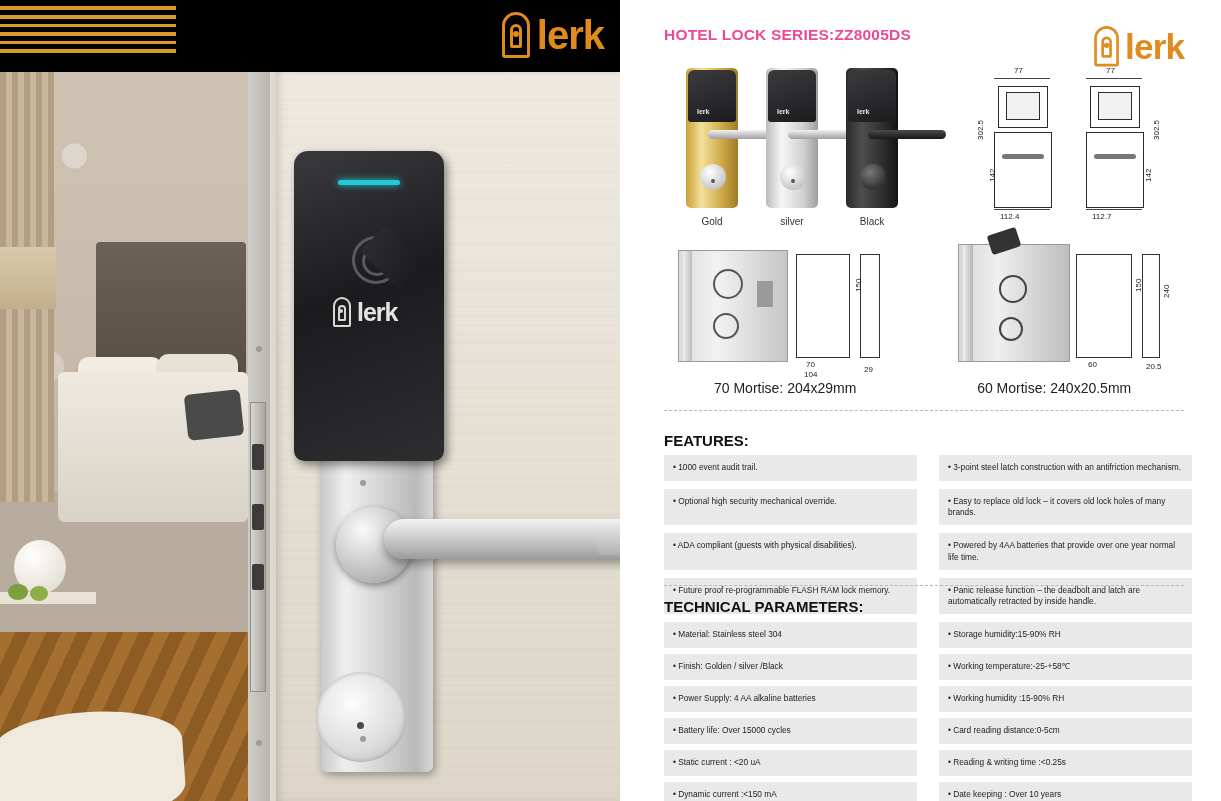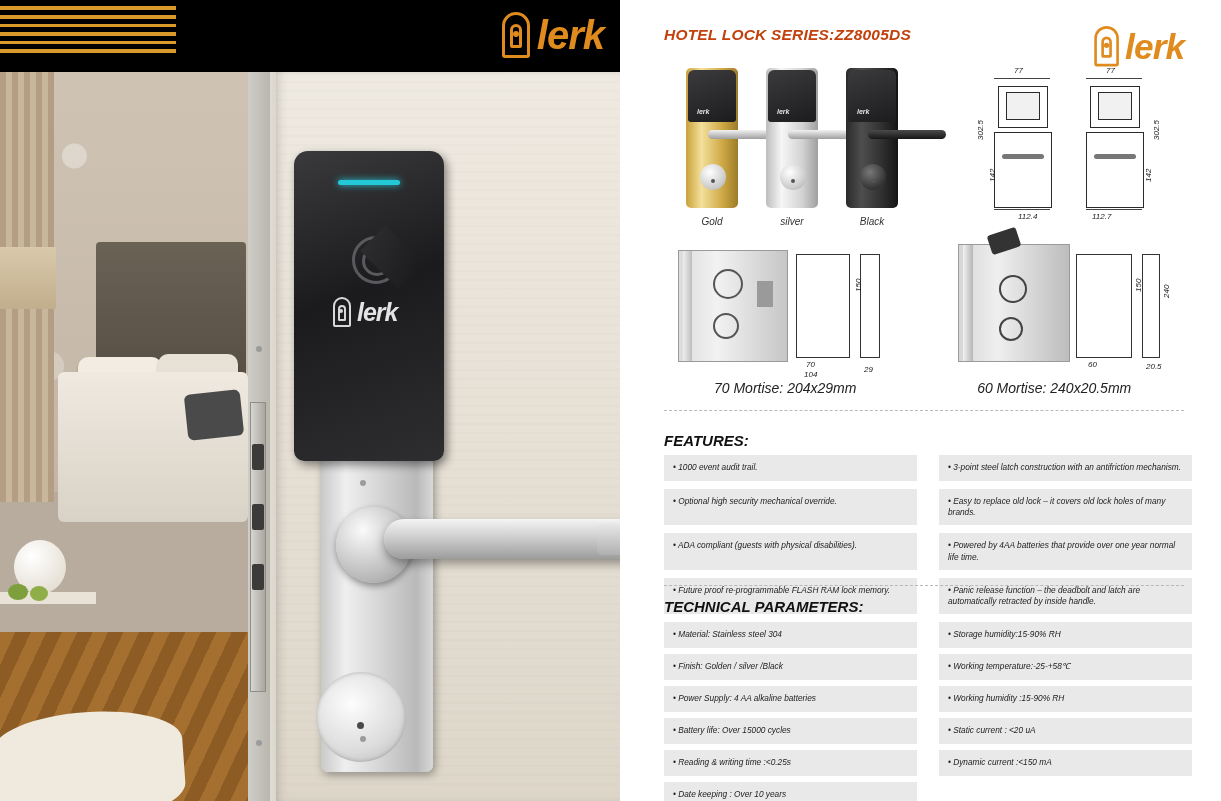--- a/index.html
+++ b/index.html
@@ -2,21 +2,21 @@
 <html><head>
 <meta charset="utf-8">
 <style>
   html,body{margin:0;padding:0;}
   body{
     width:1221px;height:801px;overflow:hidden;
     background:#ffffff;
     font-family:"Liberation Sans", sans-serif;
     color:#1a1a1a;
   }
-  .page{position:relative;width:1221px;height:801px;font-style:italic;}
+  .page{position:relative;width:1221px;height:801px;}
 
   
   .left-panel{position:absolute;left:0;top:0;width:620px;height:801px;background:#ffffff;overflow:hidden;}
 
   .brand-bar{position:absolute;left:0;top:0;width:620px;height:72px;background:#000000;}
   .stripes{position:absolute;left:0;top:6px;width:176px;height:62px;}
   .stripes i{display:block;height:4px;background:#d99a2b;margin-bottom:5px;}
   .stripes i.thin{height:3px;}
   .stripes i.w1{width:176px;}
   .stripes i.w2{width:176px;}
@@ -108,21 +108,21 @@
     box-shadow:0 5px 10px rgba(0,0,0,.35);}
   .handle:after{content:"";position:absolute;right:0;top:4px;width:42px;height:32px;border-radius:6px 16px 16px 6px;background:linear-gradient(180deg,#e9e9e9,#b0b0b0);}
   .keyhole{position:absolute;left:40px;top:600px;width:90px;height:90px;border-radius:50%;
     background:radial-gradient(circle at 40% 35%,#fdfdfd,#dcdcdc 60%,#b5b5b5);box-shadow:inset 0 0 4px rgba(0,0,0,.25);}
   .keyhole:after{content:"";position:absolute;left:41px;top:50px;width:7px;height:7px;border-radius:50%;background:#4a4a4a;}
   .screw{position:absolute;width:6px;height:6px;border-radius:50%;background:#9b9b9b;}
 
   
   .right-panel{position:absolute;left:620px;top:0;width:601px;height:801px;background:#fff;padding:0;}
   .r-head{position:absolute;left:44px;top:26px;width:520px;display:flex;align-items:flex-start;justify-content:space-between;}
-  .r-title{font-size:15.5px;font-weight:bold;color:#c2410c;letter-spacing:.2px;}
+  .r-title{font-size:15.5px;font-weight:bold;color:#ec4899;letter-spacing:.2px;}
   .r-head .logo{transform:scale(.88);transform-origin:right top;}
   .r-head .logo .mark .outer{border-color:#e08b1e;}
   .r-head .logo .mark .inner{background:#fff;}
 
   .locks-row{position:absolute;left:56px;top:68px;width:300px;height:170px;}
   .lockmini{position:absolute;top:0;width:73px;height:140px;}
   .lockmini .plate{position:absolute;left:0;top:0;width:52px;height:140px;border-radius:5px;}
   .lockmini .headb{position:absolute;left:2px;top:2px;width:48px;height:52px;border-radius:6px 6px 3px 3px;background:linear-gradient(160deg,#3b3b3d,#1c1c1e);}
   .lockmini .lg{position:absolute;left:11px;top:40px;font-size:7px;color:#e6e6e6;font-weight:700;}
   .lockmini .hndl{position:absolute;left:22px;top:62px;width:78px;height:9px;border-radius:5px;background:linear-gradient(180deg,#f2f2f2,#9f9f9f);}
@@ -275,21 +275,21 @@
 
     <div class="dim-top">
 
       <div class="dimbox" style="left:18px;top:24px;width:48px;height:40px;"></div>
       <div class="dimbox" style="left:26px;top:30px;width:32px;height:26px;background:#f1f1f1;"></div>
       <div class="dimbox" style="left:14px;top:70px;width:56px;height:74px;"></div>
       <div class="dim-line" style="left:14px;top:16px;width:56px;height:1px;"></div>
       <div class="dim-lbl" style="left:34px;top:4px;">77</div>
       <div class="dim-lbl" style="left:-4px;top:78px;transform:rotate(-90deg);transform-origin:left top;">302.5</div>
       <div class="dim-lbl" style="left:8px;top:120px;transform:rotate(-90deg);transform-origin:left top;">142</div>
-      <div class="dim-lbl" style="left:20px;top:150px;margin-left:18px;">112.4</div>
+      <div class="dim-lbl" style="left:20px;top:150px;">112.4</div>
       <div class="dim-line" style="left:14px;top:147px;width:56px;height:1px;"></div>
 
       <div class="dim-line" style="left:22px;top:92px;width:42px;height:5px;background:#777;border-radius:3px;"></div>
 
       <div class="dimbox" style="left:110px;top:24px;width:48px;height:40px;"></div>
       <div class="dimbox" style="left:118px;top:30px;width:32px;height:26px;background:#f1f1f1;"></div>
       <div class="dimbox" style="left:106px;top:70px;width:56px;height:74px;"></div>
       <div class="dim-line" style="left:106px;top:16px;width:56px;height:1px;"></div>
       <div class="dim-lbl" style="left:126px;top:4px;">77</div>
       <div class="dim-lbl" style="left:172px;top:78px;transform:rotate(-90deg);transform-origin:left top;">302.5</div>
@@ -353,20 +353,21 @@
     <div class="sec-title" style="top:598px">TECHNICAL PARAMETERS:</div>
 
     <div class="grid" style="top:622px;row-gap:6px;">
       <div class="cell"><span class="bullet">• </span><span>Material: Stainless steel 304</span></div>
       <div class="cell"><span class="bullet">• </span><span>Storage humidity:15-90% RH</span></div>
       <div class="cell"><span class="bullet">• </span><span>Finish: Golden / silver /Black</span></div>
       <div class="cell"><span class="bullet">• </span><span>Working temperature:-25-+58℃</span></div>
       <div class="cell"><span class="bullet">• </span><span>Power Supply: 4 AA alkaline batteries</span></div>
       <div class="cell"><span class="bullet">• </span><span>Working humidity :15-90% RH</span></div>
       <div class="cell"><span class="bullet">• </span><span>Battery life: Over 15000 cycles</span></div>
+      <div class="cell"><span class="bullet">• </span><span>Card reading distance:0-5cm</span></div>
       <div class="cell"><span class="bullet">• </span><span>Static current : &lt;20 uA</span></div>
       <div class="cell"><span class="bullet">• </span><span>Reading &amp; writing time :&lt;0.25s</span></div>
       <div class="cell"><span class="bullet">• </span><span>Dynamic current :&lt;150 mA</span></div>
       <div class="cell"><span class="bullet">• </span><span>Date keeping : Over 10 years</span></div>
 
     </div>
 
   </div>
 </div>
 

